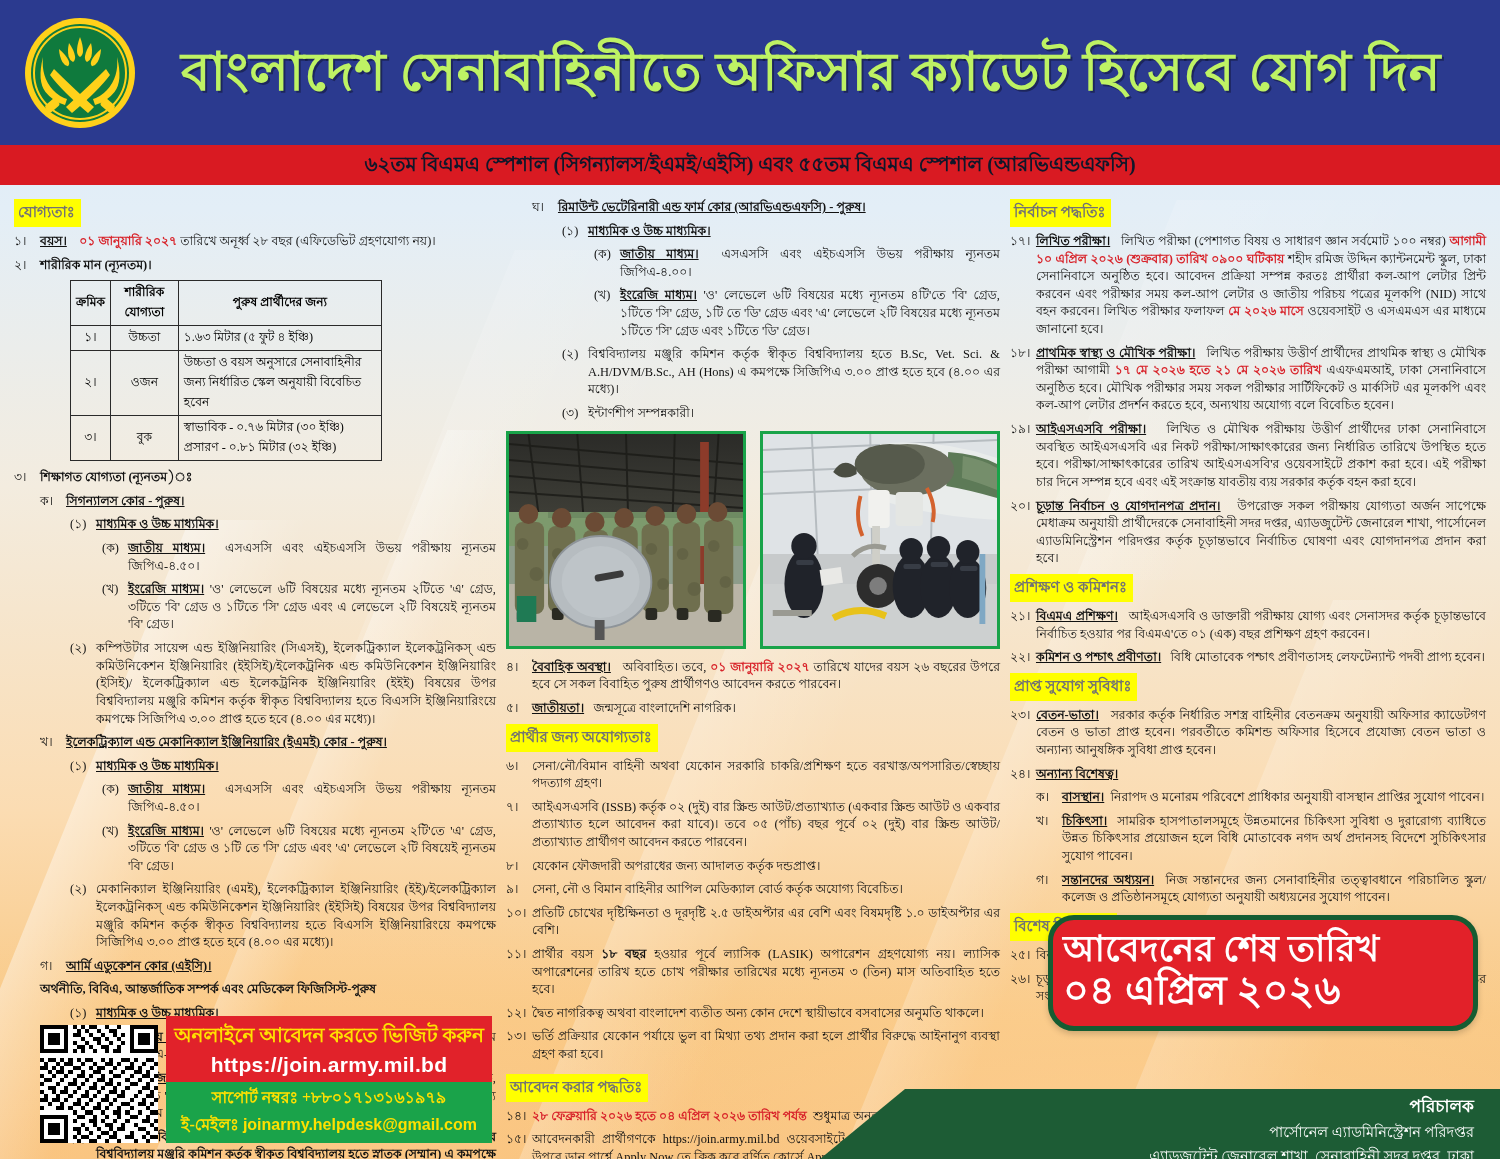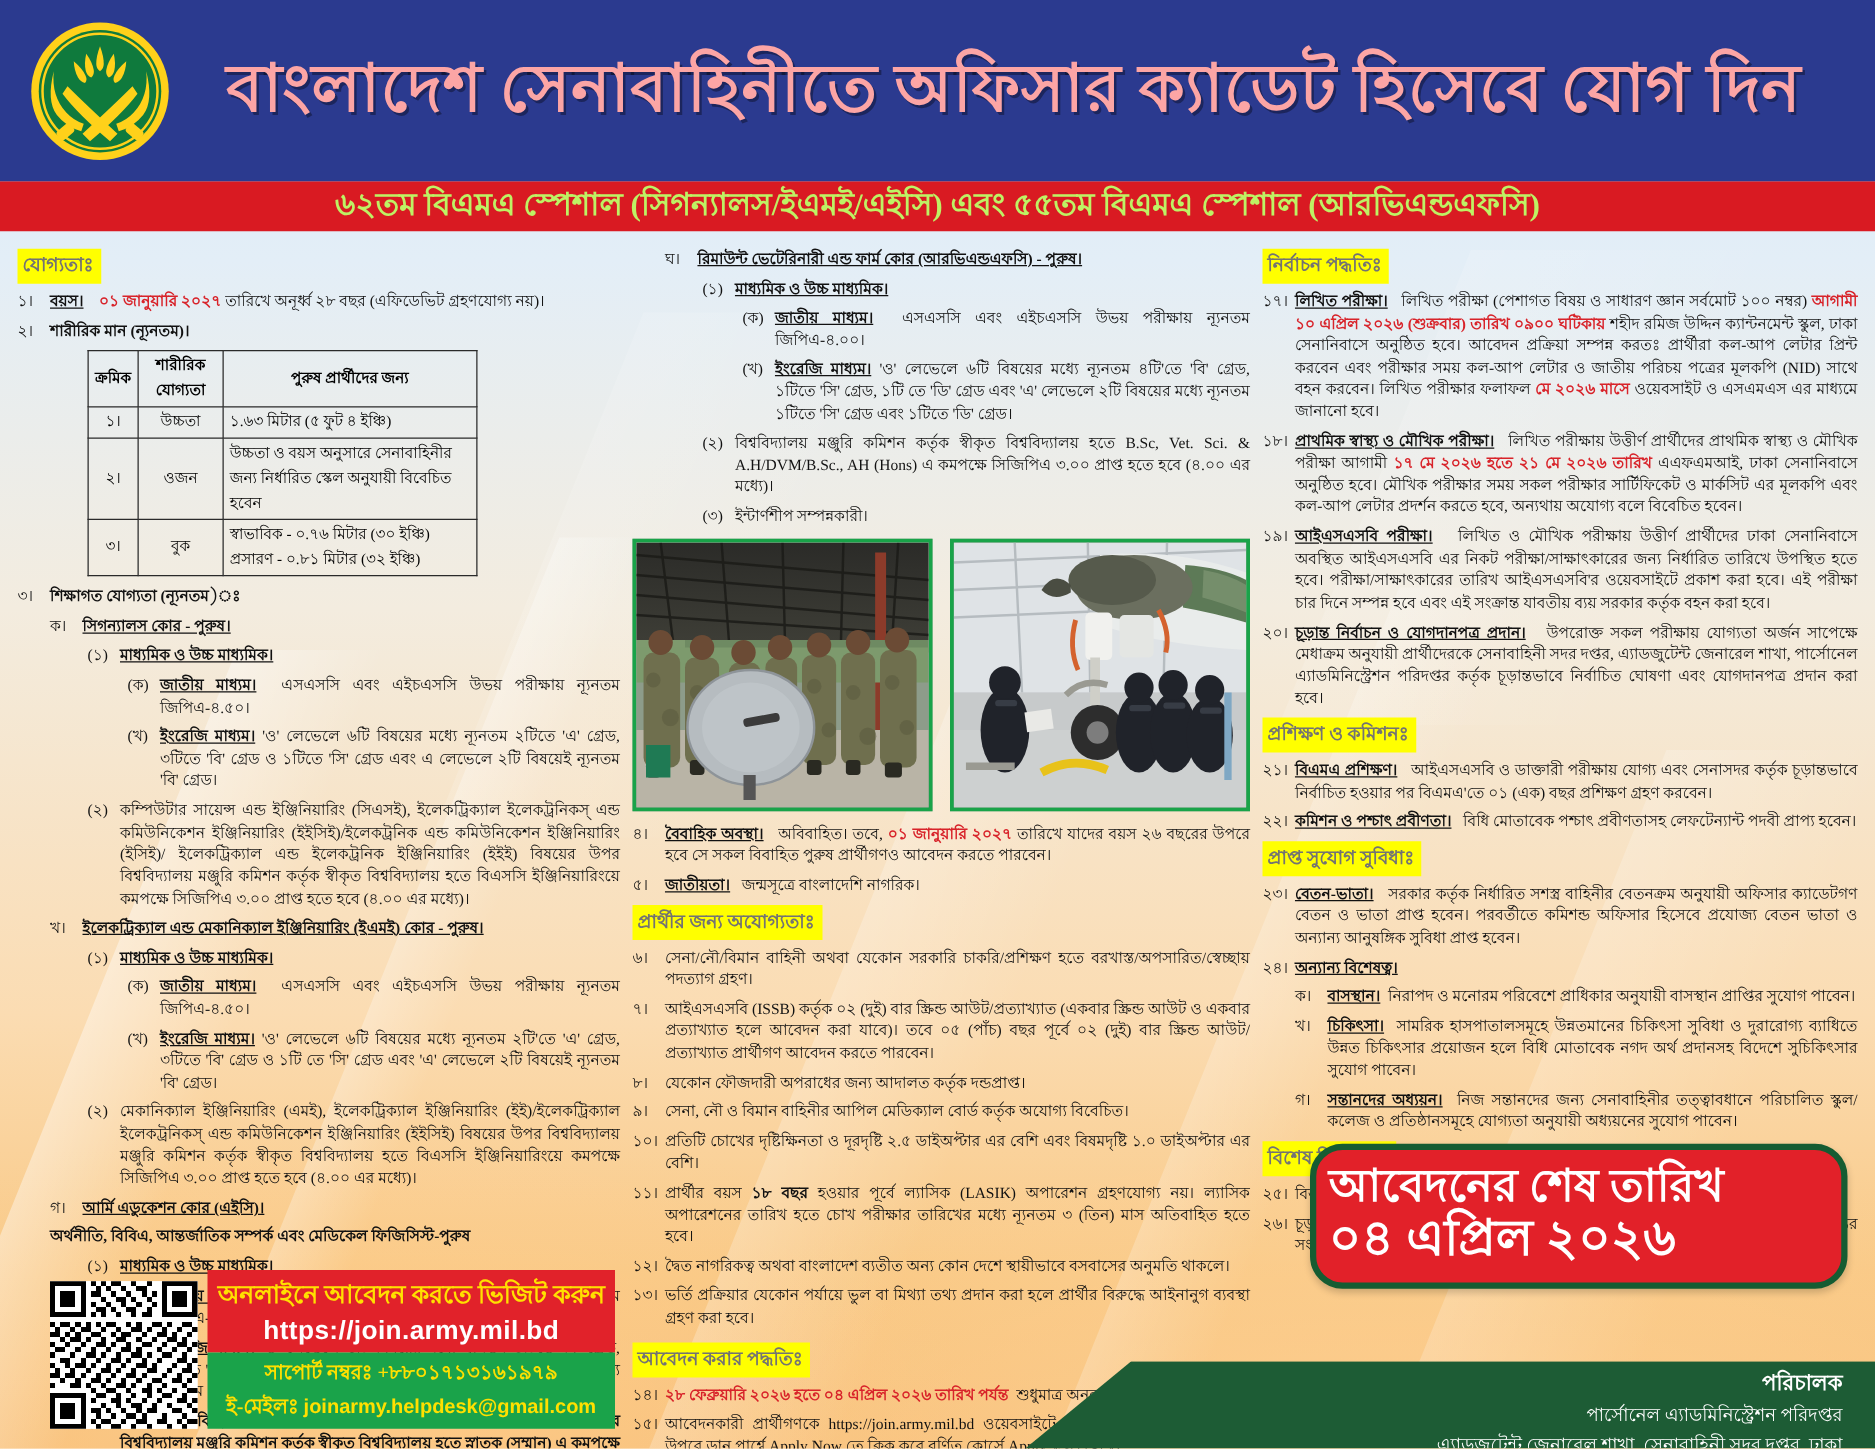--- a/index.html
+++ b/index.html
@@ -43,37 +43,37 @@
     background: #2b3a8f;
     display: flex; align-items: center;
     overflow: hidden;
   }
   .emblem {
     width: 120px; height: 120px; margin-left: 20px; flex: 0 0 auto;
   }
   .header-title {
     flex: 1 1 auto;
     text-align: center;
-    color: #fca5a5;
+    color: #bef264;
     font-family: "Liberation Serif", "DejaVu Serif", serif;
     font-weight: bold;
     font-size: 53px;
     letter-spacing: 0.5px;
     text-shadow: 2px 2px 0 rgba(0,0,0,0.35);
     padding-right: 18px;
     line-height: 1.0;
   }
   .subheader {
     height: 40px;
     background: #d91a22;
     display: flex; align-items: center; justify-content: center;
-    color: #bef264;
+    color: #0f172a;
     font-family: "Liberation Serif", "DejaVu Serif", serif;
     font-weight: bold;
-    font-size: 25px;
+    font-size: 20px;
   }
 
   
   .columns {
     position: relative;
     display: flex;
     padding: 14px 14px 0 14px;
     box-sizing: border-box;
     gap: 10px;
     height: 974px;

